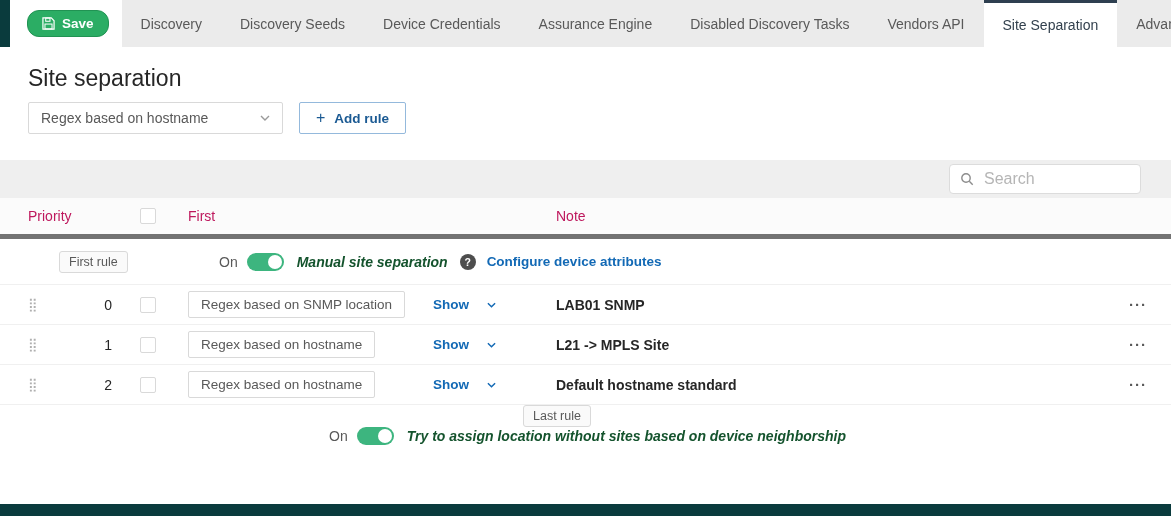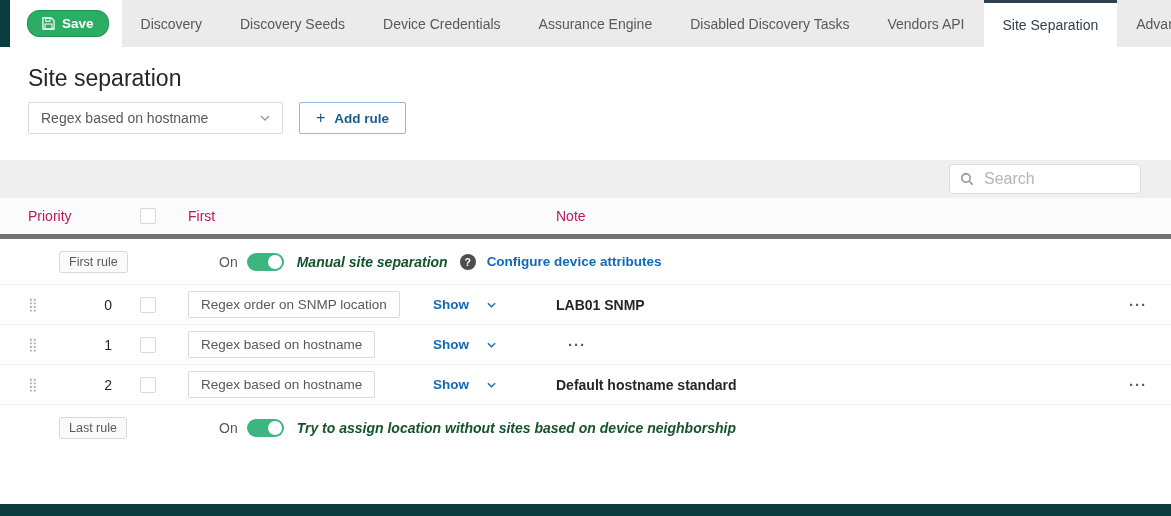--- a/index.html
+++ b/index.html
@@ -52,21 +52,21 @@
   .special-row { height:46px; }
   .c-tagcell { width:160px; display:flex; align-items:center;margin-left:31px; }
   .tag { border:1px solid #d9d9d9; background:#fafafa; border-radius:3px; padding:3px 9px; font-size:12.5px; color:#595959; white-space:nowrap; }
   .sr-content { display:flex; align-items:center; }
   .state-label { font-size:14px; color:#595959; }
   .toggle { width:37px; height:18px; border-radius:10px; background:#3db57f; margin-left:9px; position:relative; cursor:pointer; flex:0 0 auto; }
   .toggle::after { content:""; position:absolute; top:2px; right:2px; width:14px; height:14px; border-radius:50%; background:#fff; }
   .sr-title { margin-left:13px; font-size:14px; font-weight:700; color:#14532d; white-space:nowrap;font-style:italic; }
   .help-icon { margin-left:12px; width:16px; height:16px; border-radius:50%; background:#4d4d4d; color:#fff; font-size:10.5px; font-weight:700; display:flex; align-items:center; justify-content:center; cursor:pointer; flex:0 0 auto; }
   .attr-link { margin-left:11px; color:#1269b5; font-size:13.5px; font-weight:700; cursor:pointer; white-space:nowrap; }
-  .last-row { border-bottom:none; }
+  .last-row { border-bottom:none;flex-direction:column; }
 
   .footer-bar { margin-top:auto; height:12px; background:#0a3b3d; flex:0 0 auto; }
 </style>
 </head>
 <body>
 
 <div class="app">
 
   <div class="topbar">
     <div class="edge-strip"></div>
@@ -152,21 +152,21 @@
 
     <div class="row data-row">
       <div class="c-pri">
         <span class="drag">⣿</span>
         <span class="pnum">0</span>
       </div>
       <div class="c-check">
           <span class="checkbox"></span>
         </div>
       <div class="c-rule">
-          <span class="rule-chip">Regex order on SNMP location</span>
+          <span class="rule-chip">Regex based on SNMP location</span>
         </div>
       <div class="c-show">
         <span class="show-link">
           <span>Show</span>
           <span style="display:flex;">
               <svg width="9" height="6" viewBox="0 0 10 6">
                 <polyline points="1,1 5,5 9,1" fill="none" stroke="#1269b5" stroke-width="1.6"></polyline>
               </svg>
             </span>
         </span>
@@ -191,20 +191,21 @@
       <div class="c-show">
         <span class="show-link">
           <span>Show</span>
           <span style="display:flex;">
               <svg width="9" height="6" viewBox="0 0 10 6">
                 <polyline points="1,1 5,5 9,1" fill="none" stroke="#1269b5" stroke-width="1.6"></polyline>
               </svg>
             </span>
         </span>
       </div>
+      <div class="c-note"><span class="note-text">L21 -&gt; MPLS Site</span></div>
       <div class="c-actions">
           <span class="more">···</span>
         </div>
     </div>
 
     <div class="row data-row">
       <div class="c-pri">
         <span class="drag">⣿</span>
         <span class="pnum">2</span>
       </div>

